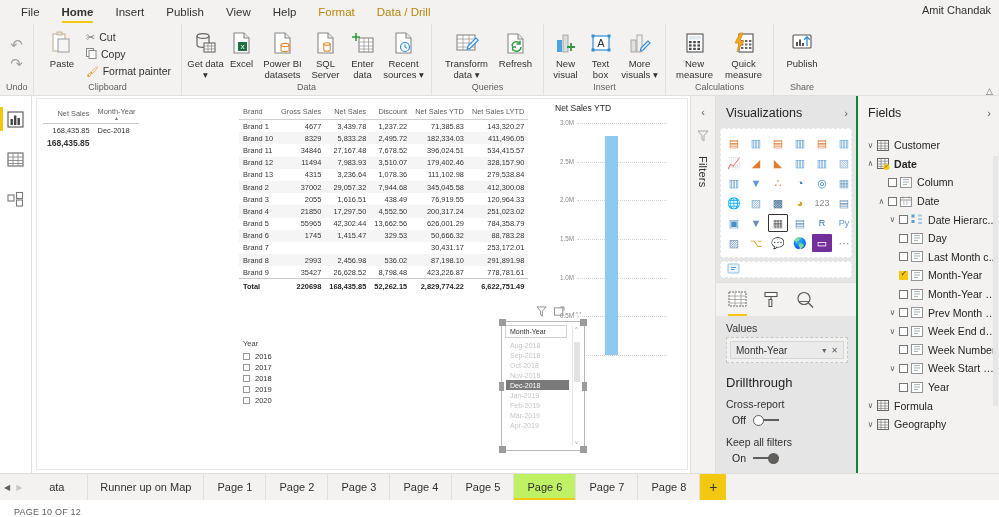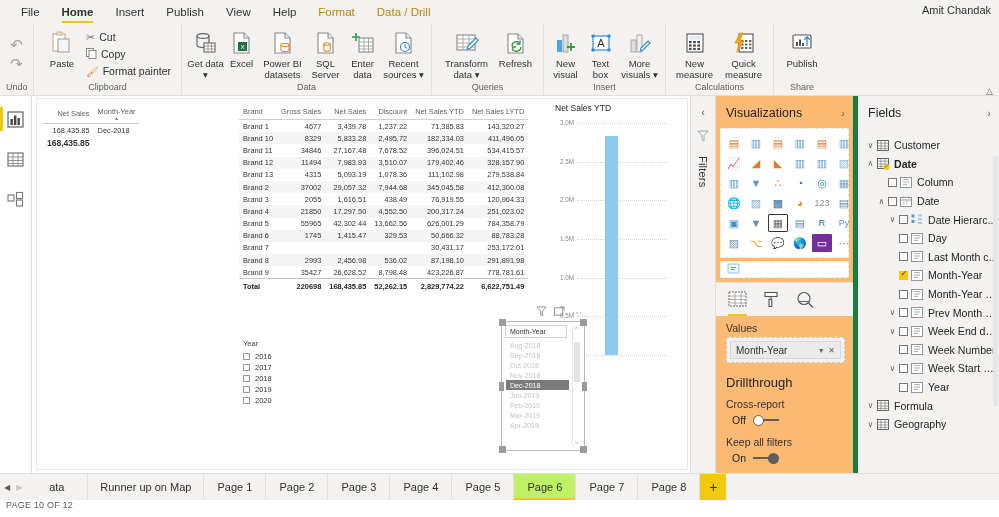--- a/index.html
+++ b/index.html
@@ -162,21 +162,21 @@
     background: #f3f2f1; border-left: 1px solid #e1dfdd; border-right: 1px solid #e1dfdd;
     display: flex; flex-direction: column; align-items: center; padding-top: 10px; gap: 10px;
   }
   .vtext {
     writing-mode: vertical-rl; font-size: 11px; color: #323130; letter-spacing: 0.2px;
   }
 
   
   .vizpane {
     position: absolute; top: 96px; left: 716px; width: 142px; height: 377px;
-    background: #fdba74; border-right: 5px solid #15803d; overflow: hidden;
+    background: #e5e5e5; border-right: 2px solid #15803d; overflow: hidden;
   }
   .pane-header {
     display: flex; align-items: center; justify-content: space-between;
     padding: 10px 8px 8px 10px; font-size: 12.5px; color: #252423;
   }
   .chev { color: #605e5c; font-size: 11px; cursor: pointer; }
   .viz-grid {
     background: #ffffff; margin: 0 4px; padding: 5px 3px;
     display: grid; grid-template-columns: repeat(6, 1fr); gap: 2px;
     border: 1px dashed #e6e6e6;
@@ -264,21 +264,21 @@
   .ptab.active { background: #bef264; }
   .ptab.active::after {
     content: ''; position: absolute; left: 0; right: 0; bottom: 0; height: 2.5px; background: #f2c811;
   }
   .ptab.add {
     background: #f2c811; color: #333; min-width: 26px; padding: 0; font-size: 14px; border-right: none;
   }
   .statusbar {
     position: absolute; top: 500px; left: 0; width: 999px; height: 17px;
     background: #ffffff; font-size: 9px; color: #605e5c;
-    display: flex; align-items: flex-start; padding-left: 6px; letter-spacing: 0.2px;
+    display: flex; align-items: flex-end; padding-left: 14px; letter-spacing: 0.2px;
   }
   .collapse-ribbon {
     position: absolute; right: 6px; top: 86px; font-size: 9px; color: #605e5c; cursor: pointer;
   }
 </style>
 </head>
 <body>
 
 <div id="app">
 
@@ -637,21 +637,21 @@
                 <td class="l">Brand 12</td>
                 <td>11494</td>
                 <td>7,983.93</td>
                 <td>3,510.07</td>
                 <td>179,402.46</td>
                 <td>328,157.90</td>
               </tr>
               <tr>
                 <td class="l">Brand 13</td>
                 <td>4315</td>
-                <td>5,093.19</td>
+                <td>3,236.64</td>
                 <td>1,078.36</td>
                 <td>111,102.98</td>
                 <td>279,538.84</td>
               </tr>
               <tr class="alt">
                 <td class="l">Brand 2</td>
                 <td>37002</td>
                 <td>29,057.32</td>
                 <td>7,944.68</td>
                 <td>345,045.58</td>

